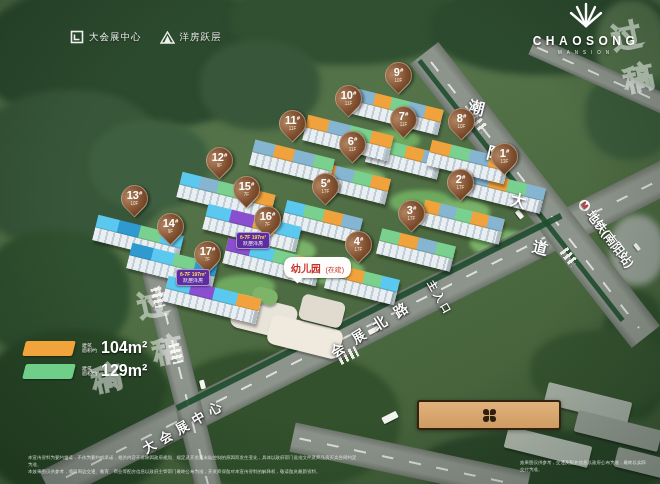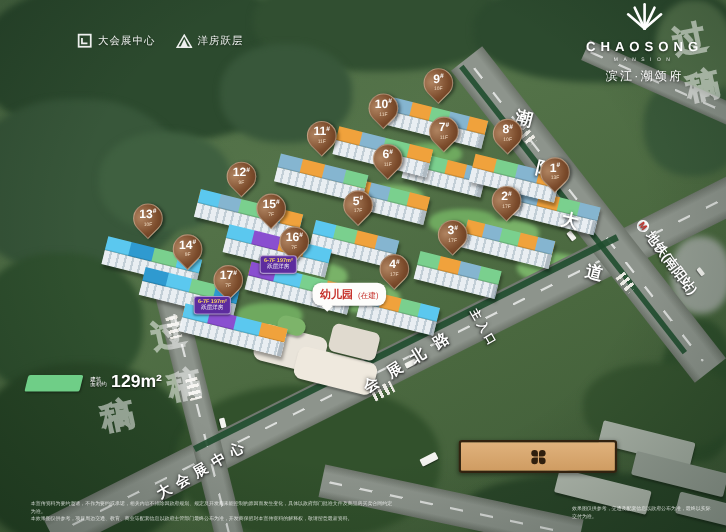--- a/index.html
+++ b/index.html
@@ -413,24 +413,28 @@
       <g stroke="#fff" stroke-width="2.4" stroke-linecap="round">
         <line x1="20" y1="26" x2="20" y2="4"></line>
         <line x1="20" y1="26" x2="11" y2="7"></line>
         <line x1="20" y1="26" x2="29" y2="7"></line>
         <line x1="20" y1="26" x2="5" y2="13"></line>
         <line x1="20" y1="26" x2="35" y2="13"></line>
       </g>
     </svg>
     <div class="en">CHAOSONG</div>
     <div class="ensub">MANSION</div>
-    <div class="cn">滨江·潮颂府</div>
   </div>
 
   <div class="legend" id="legend">
+      <div class="lrow">
+        <span class="sw" style="background:#f2a33c"></span>
+        <span class="cap">建筑<br>面积约</span>
+        <span class="area">104m²</span>
+      </div>
       <div class="lrow">
         <span class="sw" style="background:#6fce87"></span>
         <span class="cap">建筑<br>面积约</span>
         <span class="area">129m²</span>
       </div>
     </div>
 
   <div class="tod">
     <span class="clover">
         <i></i>

